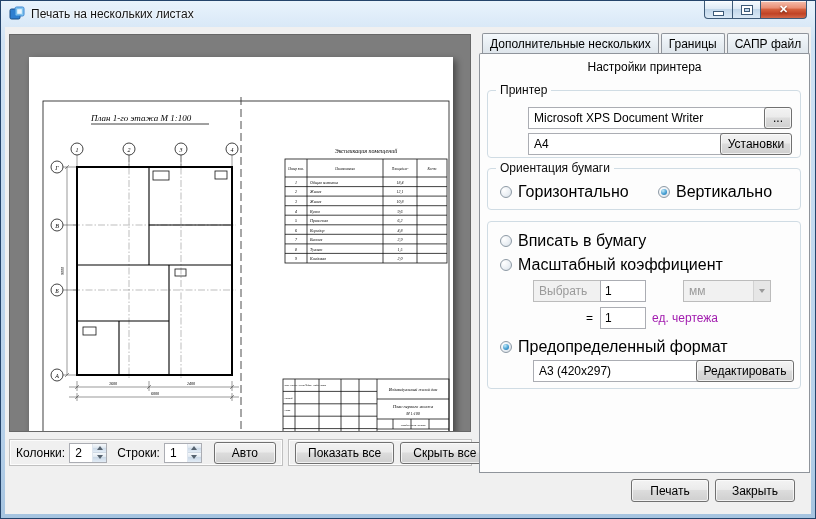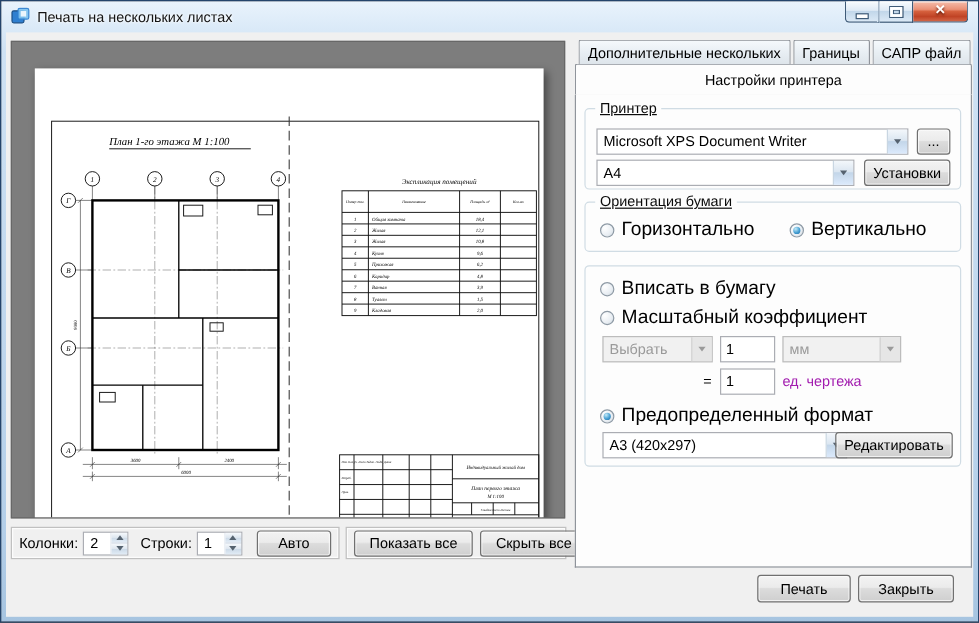--- a/index.html
+++ b/index.html
@@ -62,26 +62,26 @@
   .tabs-row1{position:absolute;top:0;left:3px;right:0;height:22px;display:flex;gap:2px;align-items:flex-end;}
   .tab{height:21px;padding:3px 7px 0;font-size:12px;color:#000;white-space:nowrap;
     background:linear-gradient(#f5f9fc,#e9eff4 45%,#dde4ea);
     border:1px solid #8f949b;border-bottom:none;border-radius:2px 2px 0 0;}
   .tab-active{position:absolute;top:21px;left:0;right:0;height:26px;background:#fdfdfd;
     border:1px solid #8f949b;border-bottom:none;border-radius:2px 2px 0 0;
     font-size:12px;display:flex;align-items:center;justify-content:center;}
   .tab-content{position:absolute;top:47px;left:0;right:0;bottom:0;background:#fdfdfd;border:1px solid #8f949b;border-top:none;}
   
   .gb{position:absolute;border:1px solid #d0dce4;border-radius:4px;}
-  .gb-label{position:absolute;top:-8px;left:8px;background:#fdfdfd;padding:0 4px;font-size:12px;color:#0b0b0b;text-decoration:underline;}
+  .gb-label{position:absolute;top:-8px;left:8px;background:#fdfdfd;padding:0 4px;font-size:12px;color:#0b0b0b;}
   .gb-printer{left:7px;top:11px;width:314px;height:68px;}
   .gb-orient{left:7px;top:89px;width:314px;height:42px;}
   .gb-scale{left:7px;top:142px;width:314px;height:168px;}
   
-  .combo{position:absolute;height:22px;display:flex;align-items:center;border:1px solid #abadb3;background:#fff;}
+  .combo{position:absolute;height:22px;display:flex;align-items:center;border:1px solid #abadb3;background:#fff;margin-left:31px;}
   .combo-text{flex:1;font-size:12px;padding:0 5px;white-space:nowrap;overflow:hidden;}
   .combo-btn{width:17px;height:100%;display:flex;align-items:center;justify-content:center;border-left:1px solid #c9d6e2;
     background:linear-gradient(#f3f7fb,#dbe6f1 45%,#c3d6e9 50%,#dceafc);}
   .combo.disabled{background:#f1f1f1;border-color:#bcbcbc;}
   .combo.disabled .combo-text{color:#9a9a9a;}
   .combo.disabled .combo-btn{background:#e6e6e6;border-left-color:#d2d2d2;}
   .combo.disabled .tri-down{border-top-color:#9a9a9a;}
   .tb{position:absolute;height:22px;border:1px solid #abadb3;background:#fff;font-size:12px;padding:0 4px;font-family:"Liberation Sans",sans-serif;}
   
   .radio-row{position:absolute;display:flex;align-items:center;gap:6px;}
@@ -381,21 +381,21 @@
             <span class="radio-label">Масштабный коэффициент</span>
           </div>
 
           <div class="combo disabled" style="left:14px;top:58px;width:92px">
             <span class="combo-text">Выбрать</span>
             <span class="combo-btn">
                 <span class="tri-down"></span>
               </span>
           </div>
           <input class="tb" style="left: 112px; top: 58px; width: 46px;" value="1">
-          <div class="combo disabled" style="left:164px;top:58px;width:99px">
+          <div class="combo disabled" style="left:164px;top:58px;width:88px">
             <span class="combo-text">мм</span>
             <span class="combo-btn">
                 <span class="tri-down"></span>
               </span>
           </div>
 
           <span class="lbl" style="position:absolute;left:98px;top:89px">=</span>
           <input class="tb" style="left: 112px; top: 85px; width: 46px;" value="1">
           <span class="lbl dis" style="position:absolute;left:164px;top:89px">ед. чертежа</span>
 

